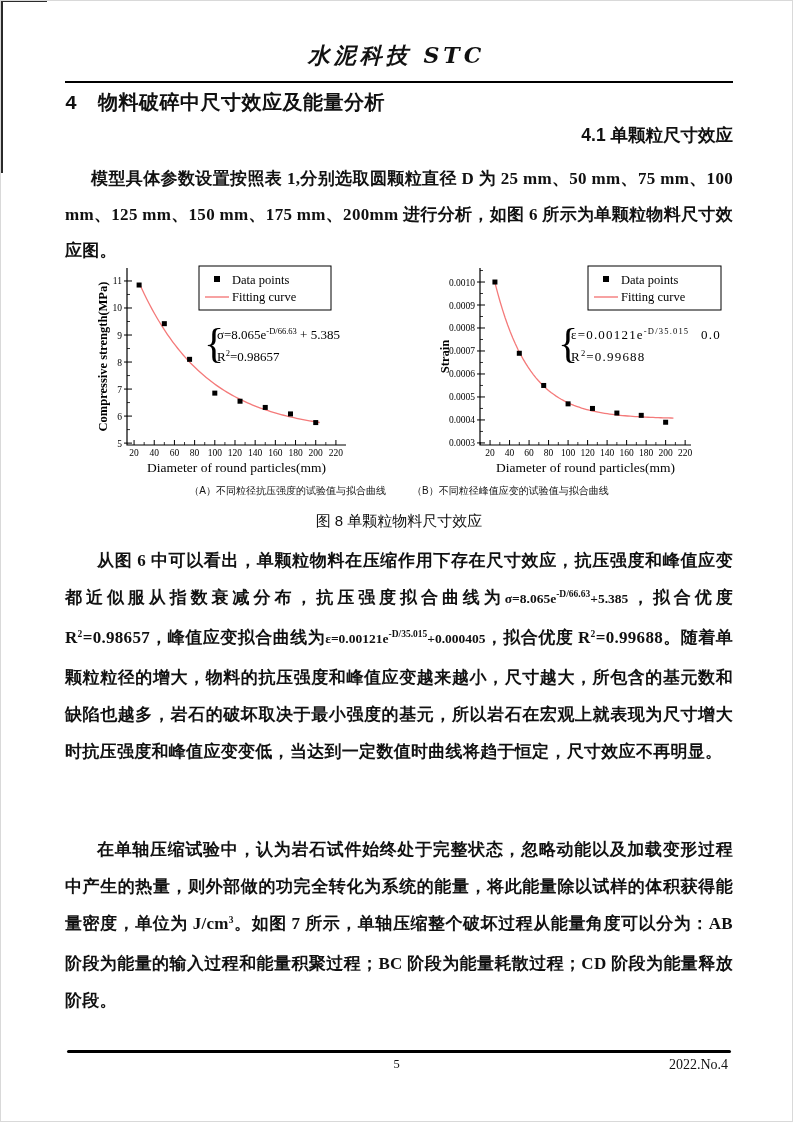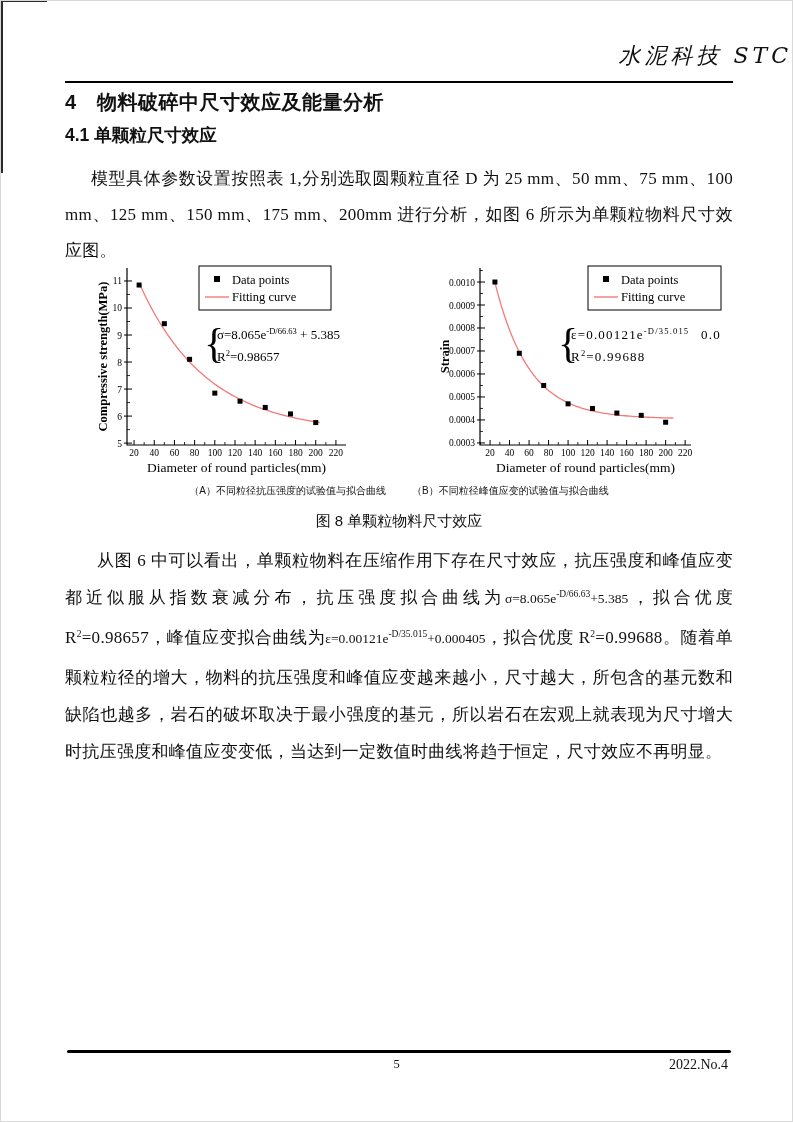--- a/index.html
+++ b/index.html
@@ -6,42 +6,42 @@
   html,body { background:#ffffff; }
   .page {
     position:relative; width:793px; height:1122px; background:#fff;
     font-family:"Liberation Serif","DejaVu Serif",serif; color:#111;
     overflow:hidden; border:1px solid #d9d9d9;
   }
   .scan-edge-left { position:absolute; left:0; top:0; width:2px; height:172px; background:#2a2a2a; }
   .scan-edge-top  { position:absolute; left:0; top:0; width:46px; height:1px; background:#2a2a2a; }
 
   .journal-title {
-    position:absolute; top:40px; left:0; width:100%; text-align:right;
-    font-size:22px; font-style:italic; font-weight:normal; letter-spacing:4px;
+    position:absolute; top:40px; left:0; width:100%; text-align:center;
+    font-size:22px; font-style:italic; font-weight:bold; letter-spacing:4px;
     font-family:"DejaVu Serif","Liberation Serif",serif;
   }
   .header-rule { position:absolute; top:80px; left:64px; width:668px; height:2px; background:#000; }
 
   .h-s4 {
     position:absolute; top:88px; left:64px; width:668px;
-    font-family:Liberation Sans, sans-serif;
+    font-family:Liberation Mono, monospace;
     font-size:20px; font-weight:bold; letter-spacing:0.5px;
   }
   .h-sub {
     position:absolute; left:64px; width:668px;
     font-family:"Liberation Sans","DejaVu Sans",sans-serif;
-    font-size:17.5px; font-weight:bold;
+    font-size:17.5px; font-weight:bold;text-align:right;
   }
   .h-s41 { top:122px; }
   .h-s42 { top:795px; }
 
   .body-p {
     position:absolute; left:64px; width:668px;
-    font-size:17px; line-height:36px; text-align:justify; letter-spacing:0.3px;
+    font-size:17px; line-height:36px; text-align:justify; letter-spacing:0.3px;font-weight:bold;
   }
   .p1 { top:160px; text-indent:26px; }
   .p2 { top:541px; line-height:37px; text-indent:32px; }
   .p3 { top:830px; line-height:37px; text-indent:32px; }
 
   .ieq { font-size:13.5px; letter-spacing:0; white-space:nowrap; }
   .ieq .sup, .sup2 { font-size:9.5px; position:relative; top:-6px; }
 
   .figure-row { position:absolute; top:262px; left:0; width:793px; height:215px; }
   #chartA { position:absolute; left:93px; top:0; }
@@ -273,17 +273,18 @@
   </div>
 
   <div class="fig-subcaptions">
     <span class="cap-a">（A）不同粒径抗压强度的试验值与拟合曲线</span><span>（B）不同粒径峰值应变的试验值与拟合曲线</span>
   </div>
   <div class="fig-caption-main">图 8 单颗粒物料尺寸效应</div>
 
   <p class="body-p p2"><span>从图 6 中可以看出，单颗粒物料在压缩作用下存在尺寸效应，抗压强度和峰值应变都近似服从指数衰减分布，抗压强度拟合曲线为</span><span class="ieq"><span>σ=8.065e</span><span class="sup">-D/66.63</span><span>+5.385</span></span><span>，拟合优度 R</span><span class="sup2">2</span><span>=0.98657，峰值应变拟合曲线为</span><span class="ieq"><span>ε=0.00121e</span><span class="sup">-D/35.015</span><span>+0.000405</span></span><span>，拟合优度 R</span><span class="sup2">2</span><span>=0.99688。随着单颗粒粒径的增大，物料的抗压强度和峰值应变越来越小，尺寸越大，所包含的基元数和缺陷也越多，岩石的破坏取决于最小强度的基元，所以岩石在宏观上就表现为尺寸增大时抗压强度和峰值应变变低，当达到一定数值时曲线将趋于恒定，尺寸效应不再明显。</span></p>
 
 
+  <p class="body-p p3"><span>在单轴压缩试验中，认为岩石试件始终处于完整状态，忽略动能以及加载变形过程中产生的热量，则外部做的功完全转化为系统的能量，将此能量除以试样的体积获得能量密度，单位为 J/cm</span><span class="sup2">3</span><span>。如图 7 所示，单轴压缩整个破坏过程从能量角度可以分为：AB 阶段为能量的输入过程和能量积聚过程；BC 阶段为能量耗散过程；CD 阶段为能量释放阶段。</span></p>
 
   <div class="footer-rule"></div>
   <div class="footer-pagenum">5</div>
   <div class="footer-issue">2022.No.4</div>
 </div>
 
 </body></html>

